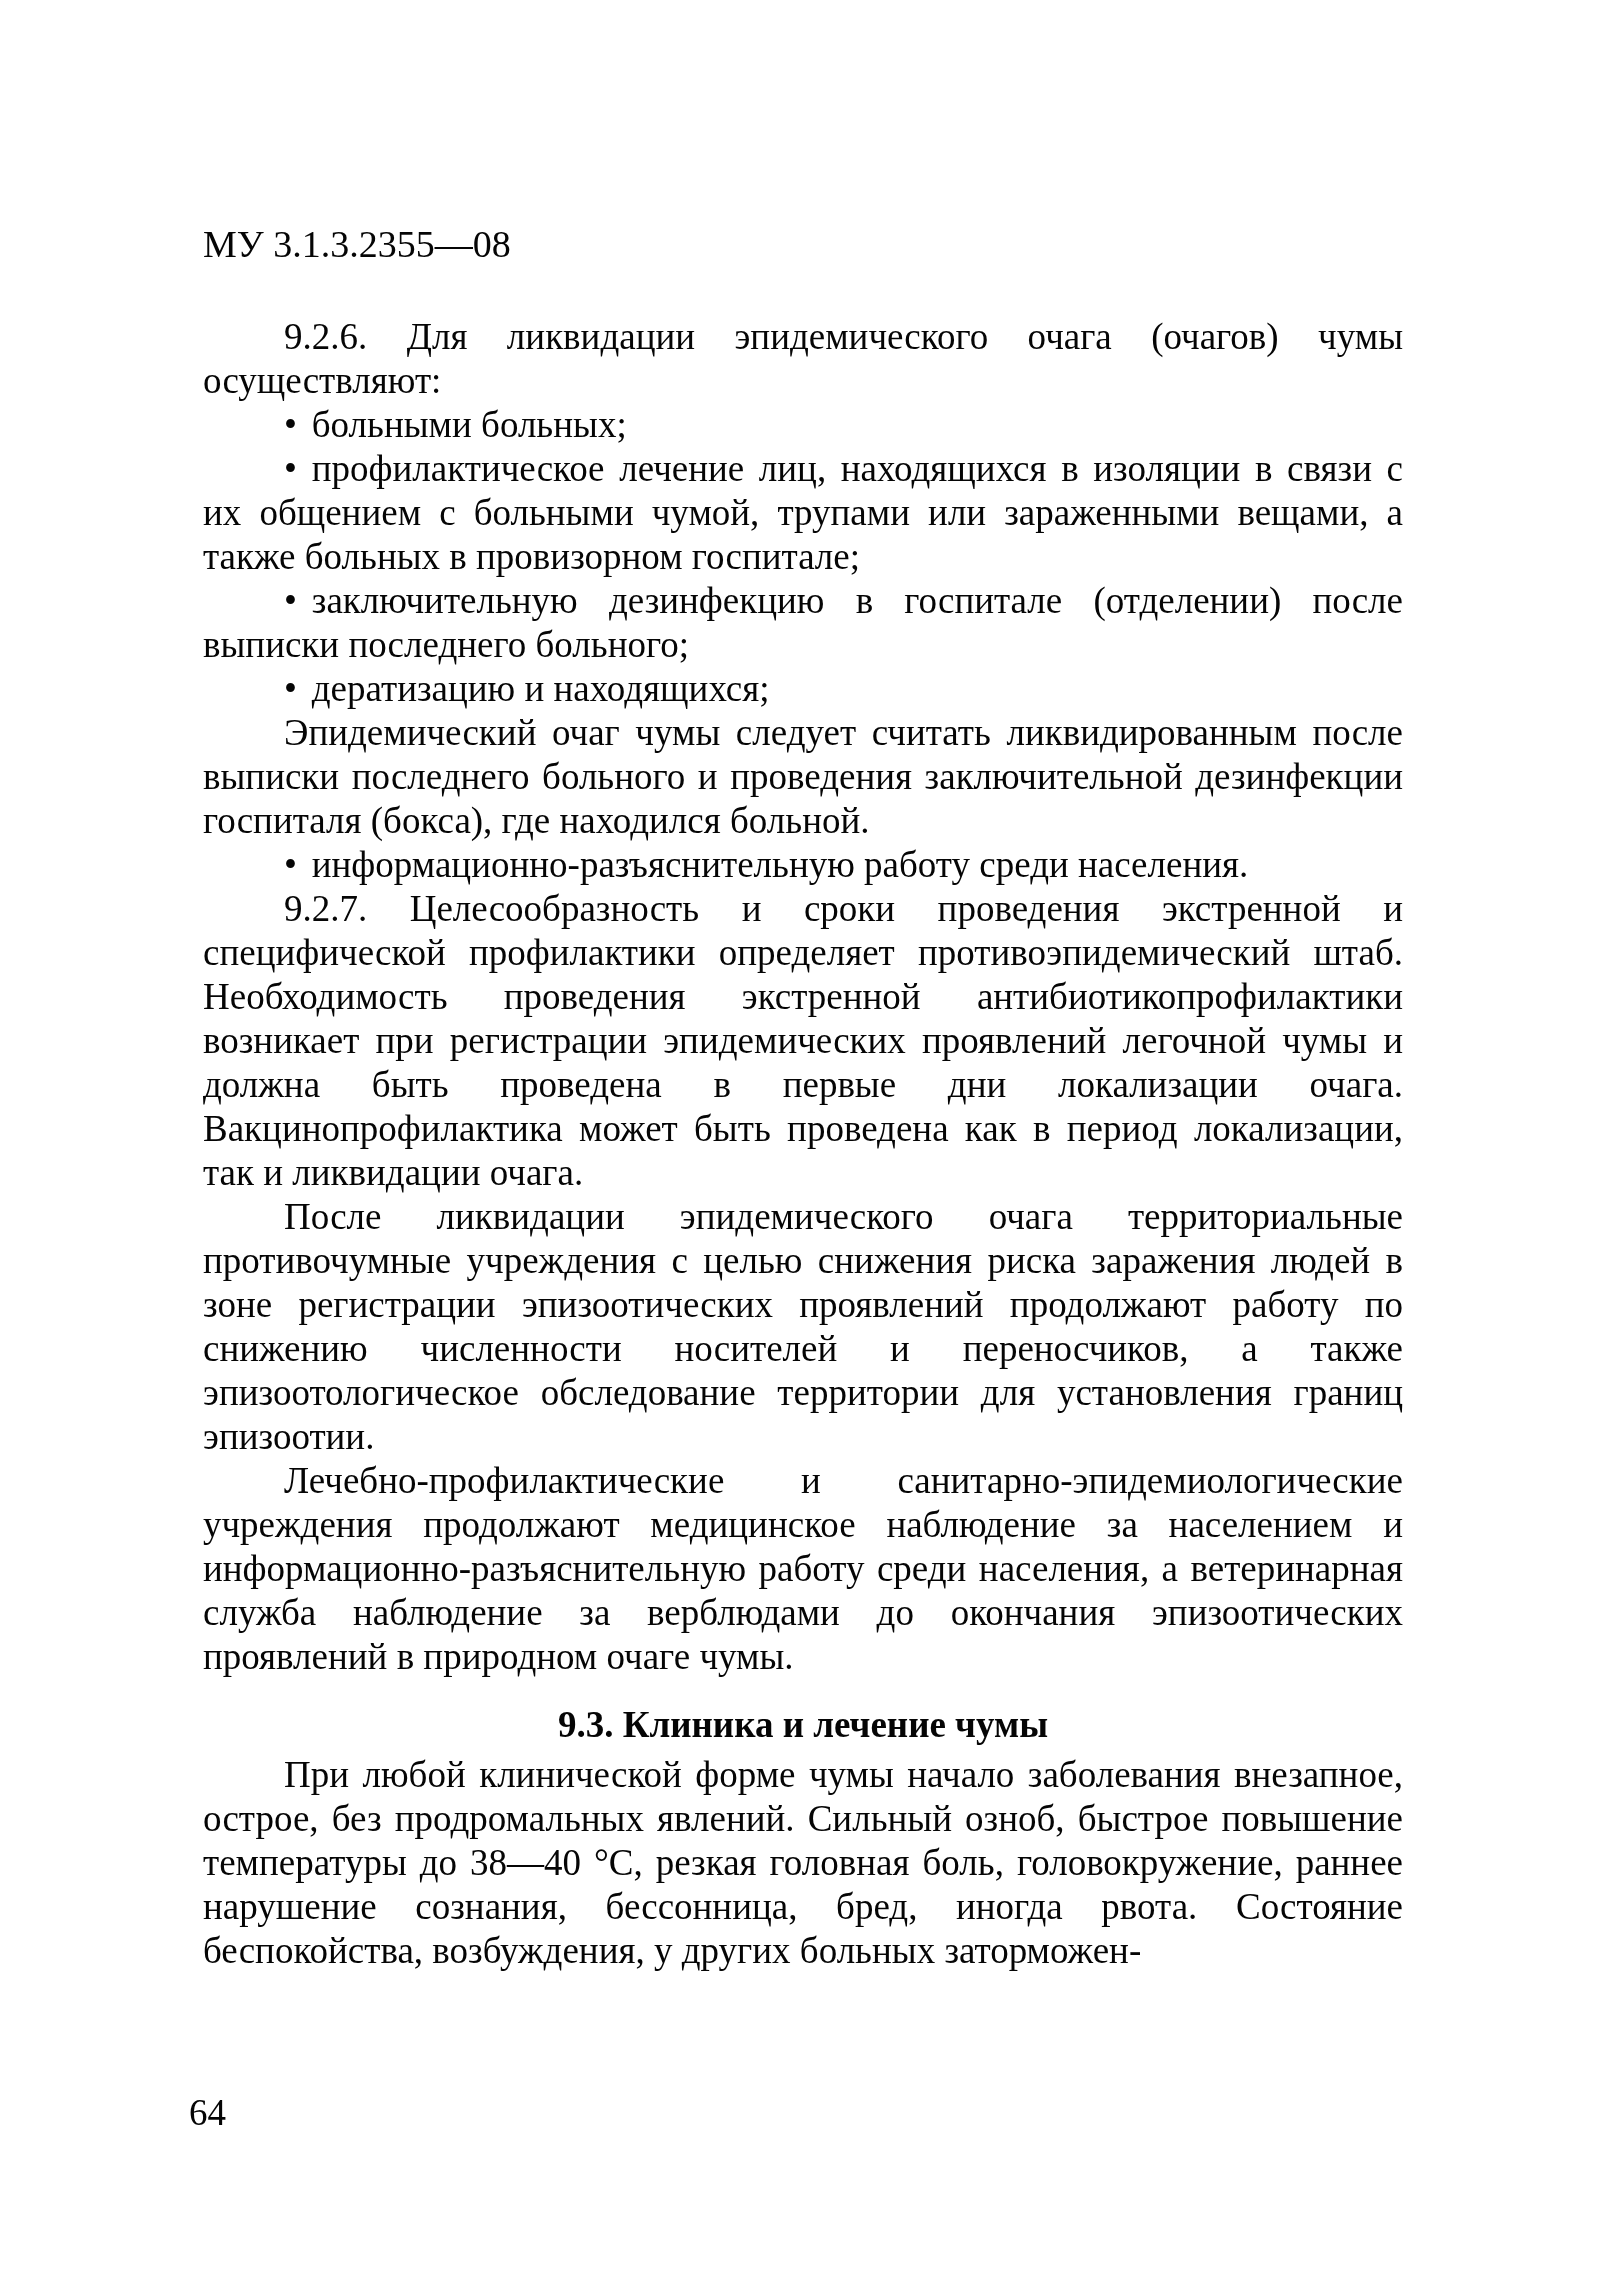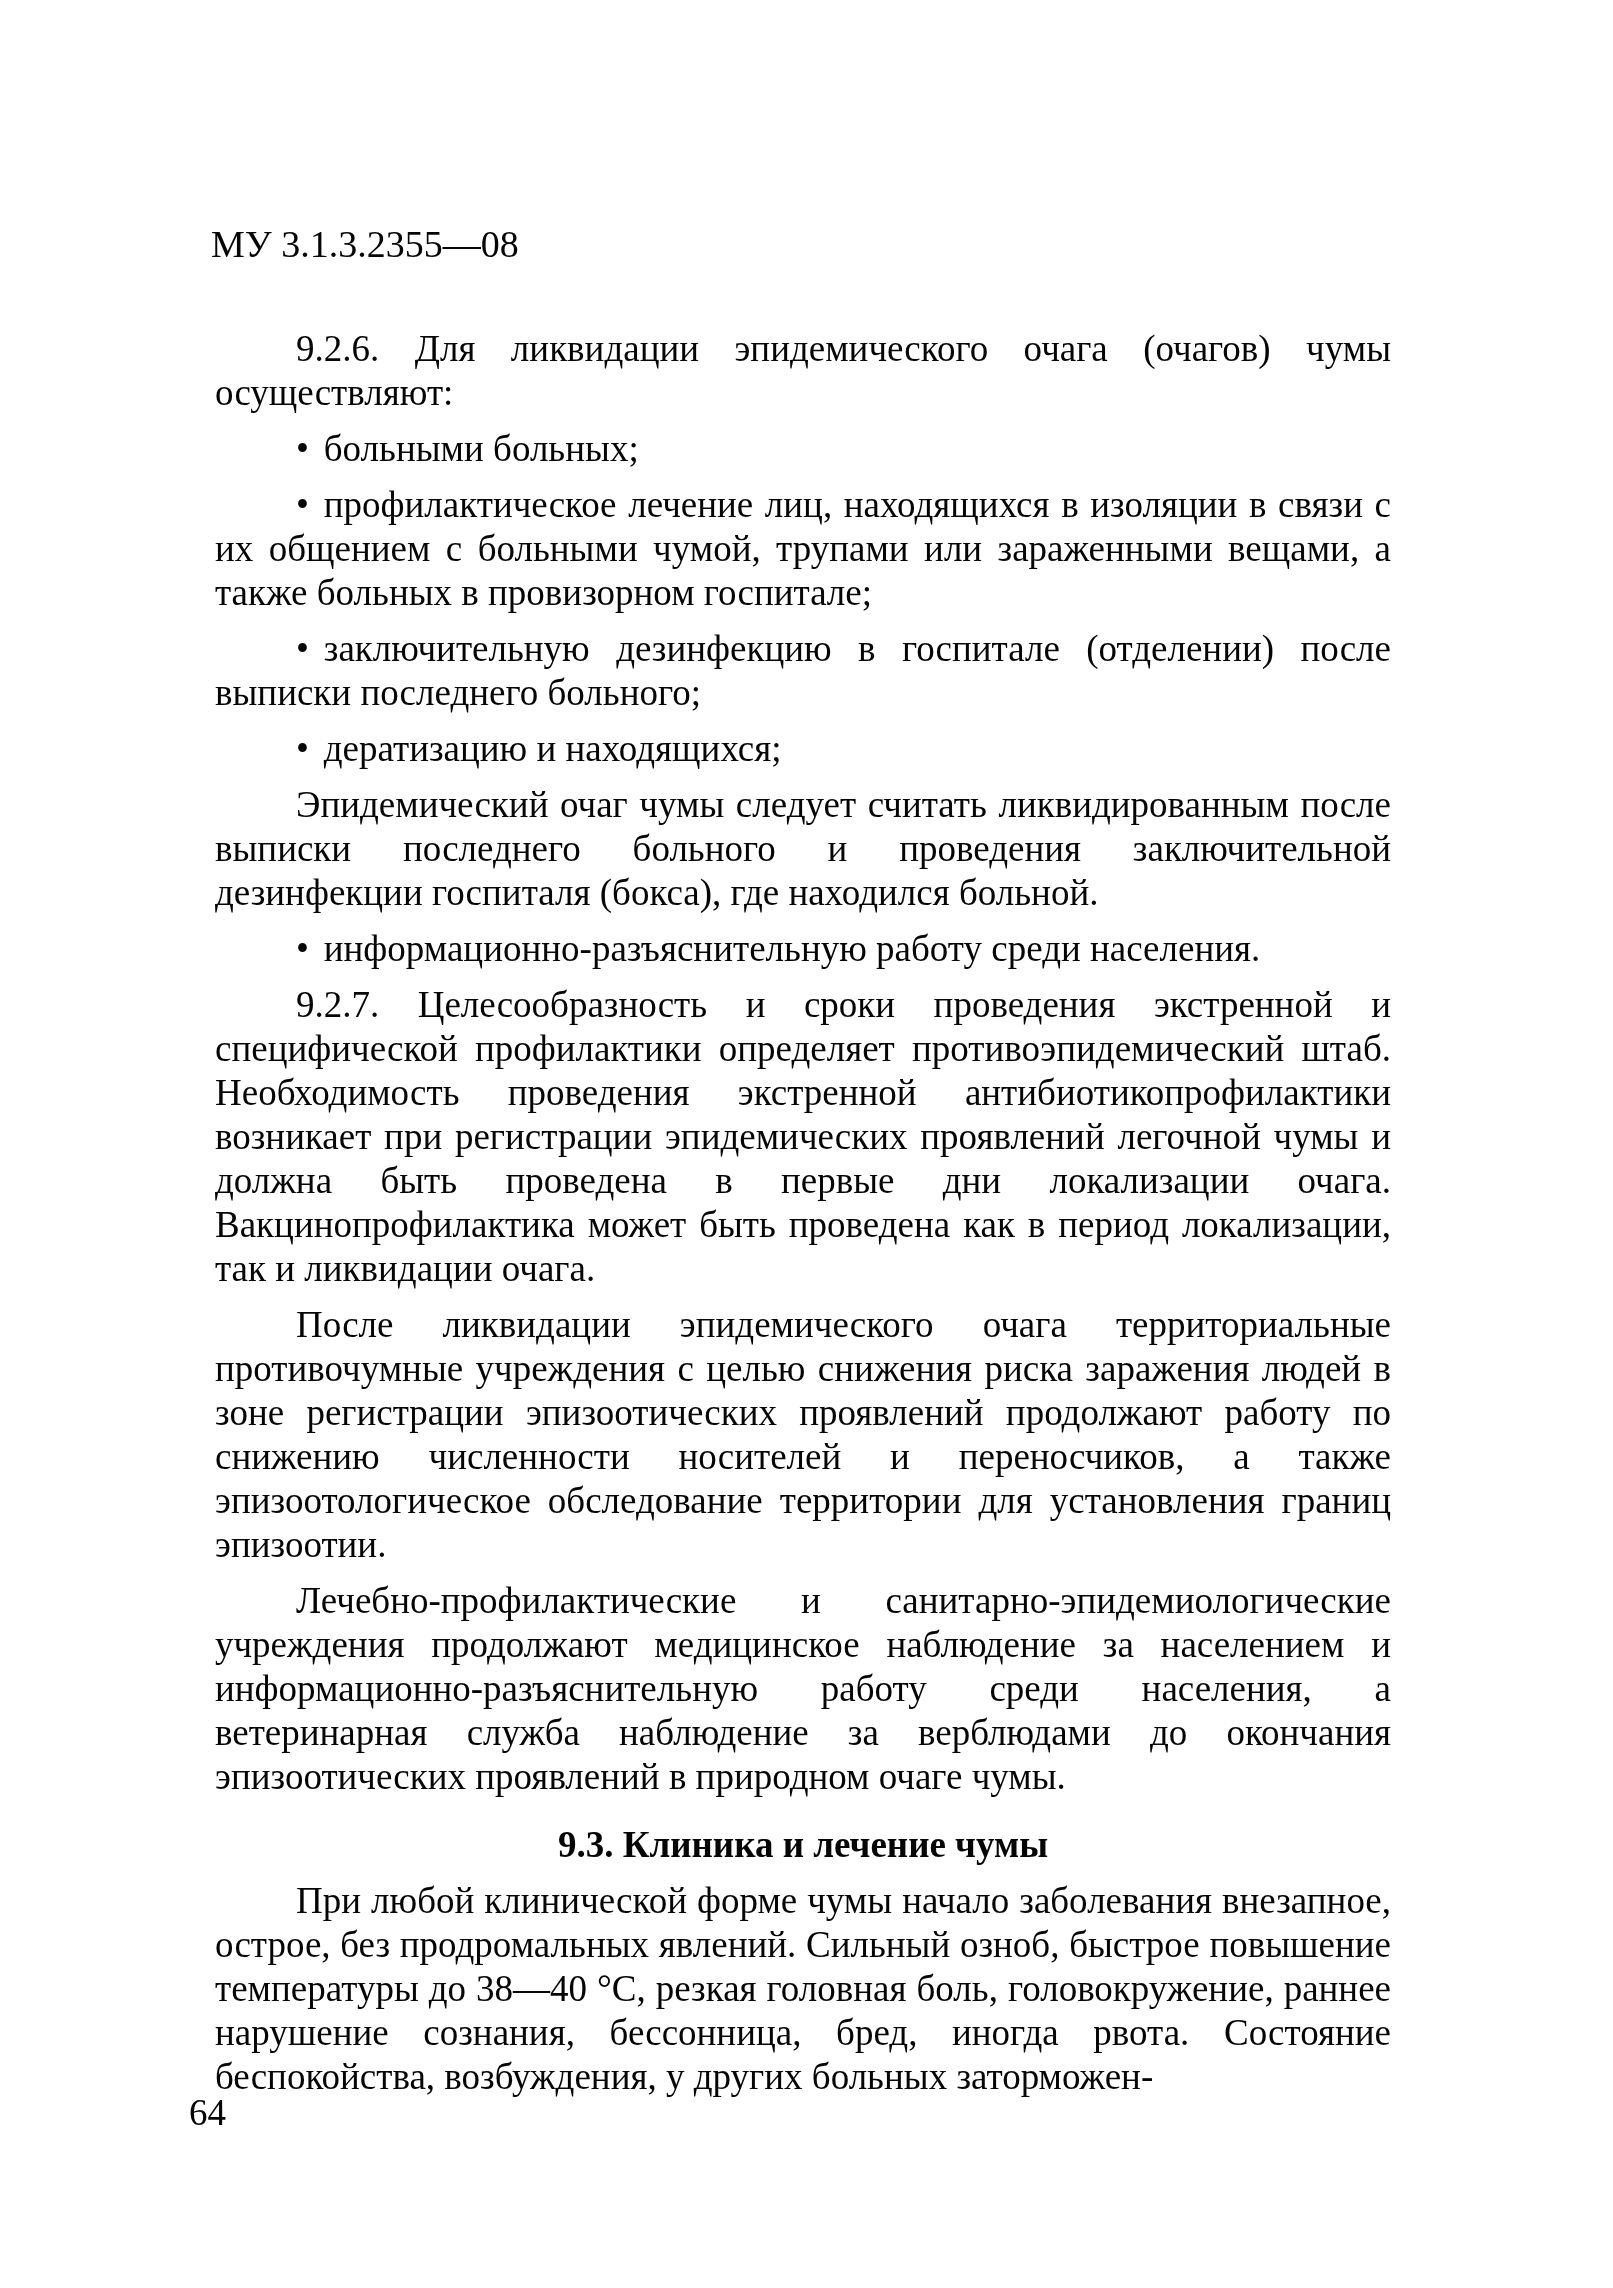--- a/index.html
+++ b/index.html
@@ -16,33 +16,32 @@
     font-family: "Liberation Serif", "DejaVu Serif", serif;
     overflow: hidden;
   }
   .doc-header {
     position: absolute;
     left: 203px;
     top: 222px;
     font-size: 38px;
     line-height: 44px;
     white-space: nowrap;
-    margin-left: 8px;
   }
   .body-text {
     position: absolute;
     left: 203px;
     top: 315px;
     width: 1200px;
     font-size: 37px;
     line-height: 44px;
     text-align: justify;
   }
   .para {
-    margin: 12px;
+    margin: 0;
     text-indent: 81px;
   }
   .para .marker {
     margin-right: 14.8px;
   }
   .section-heading {
     margin: 24px 0 5.5px 0;
     font-size: 37px;
     line-height: 44px;
     font-weight: bold;

